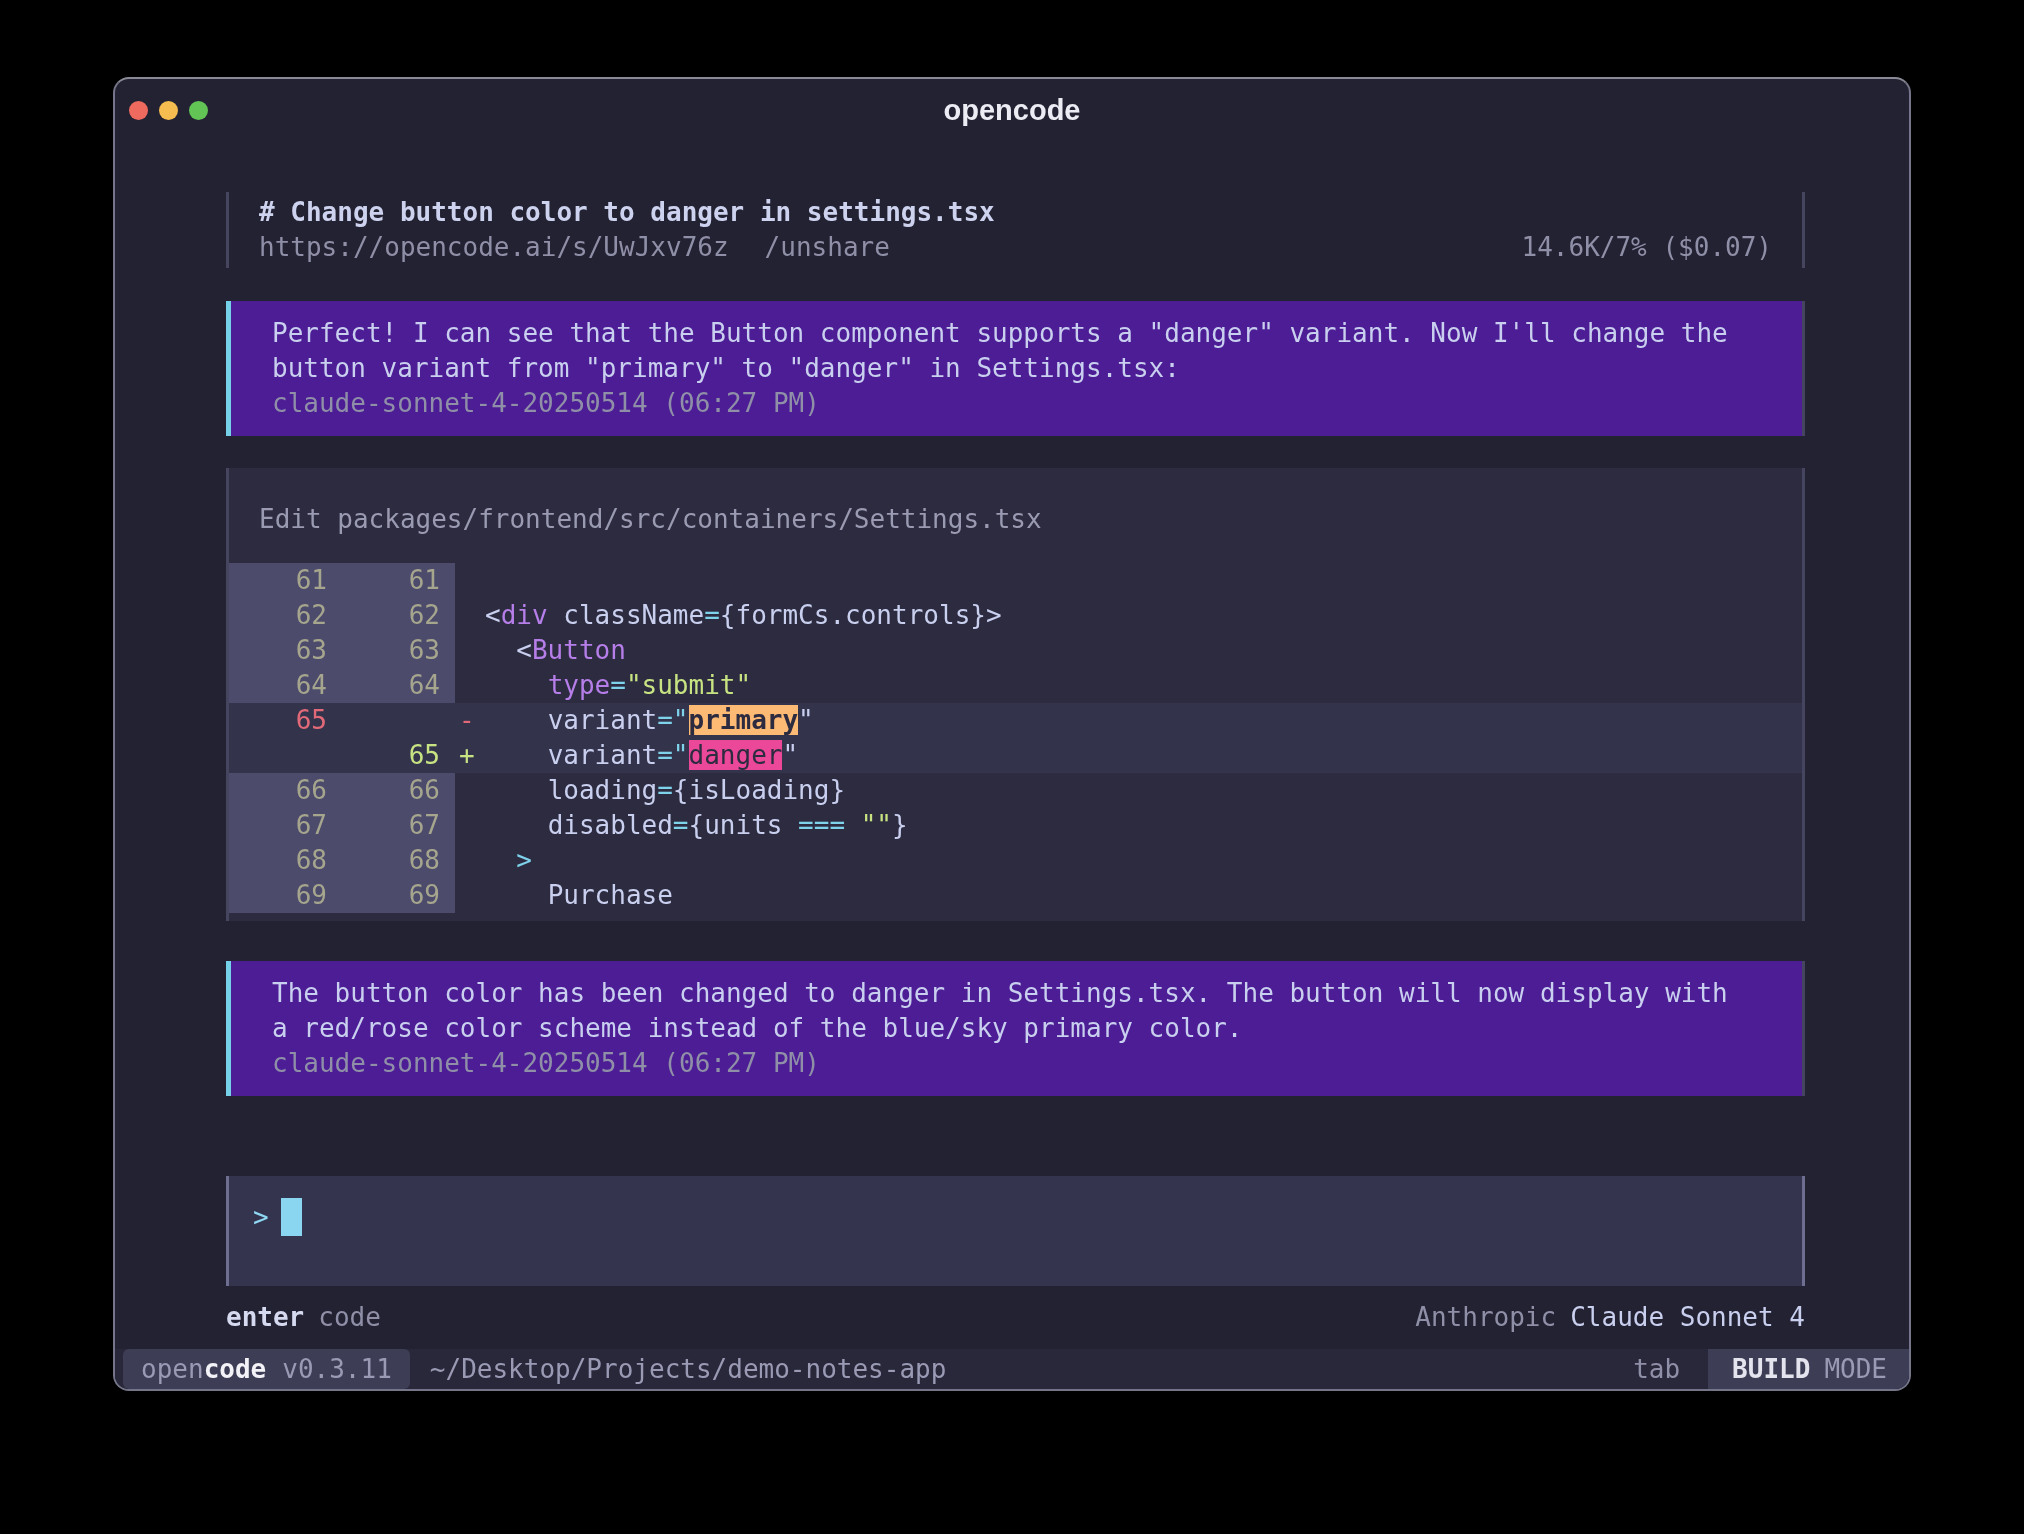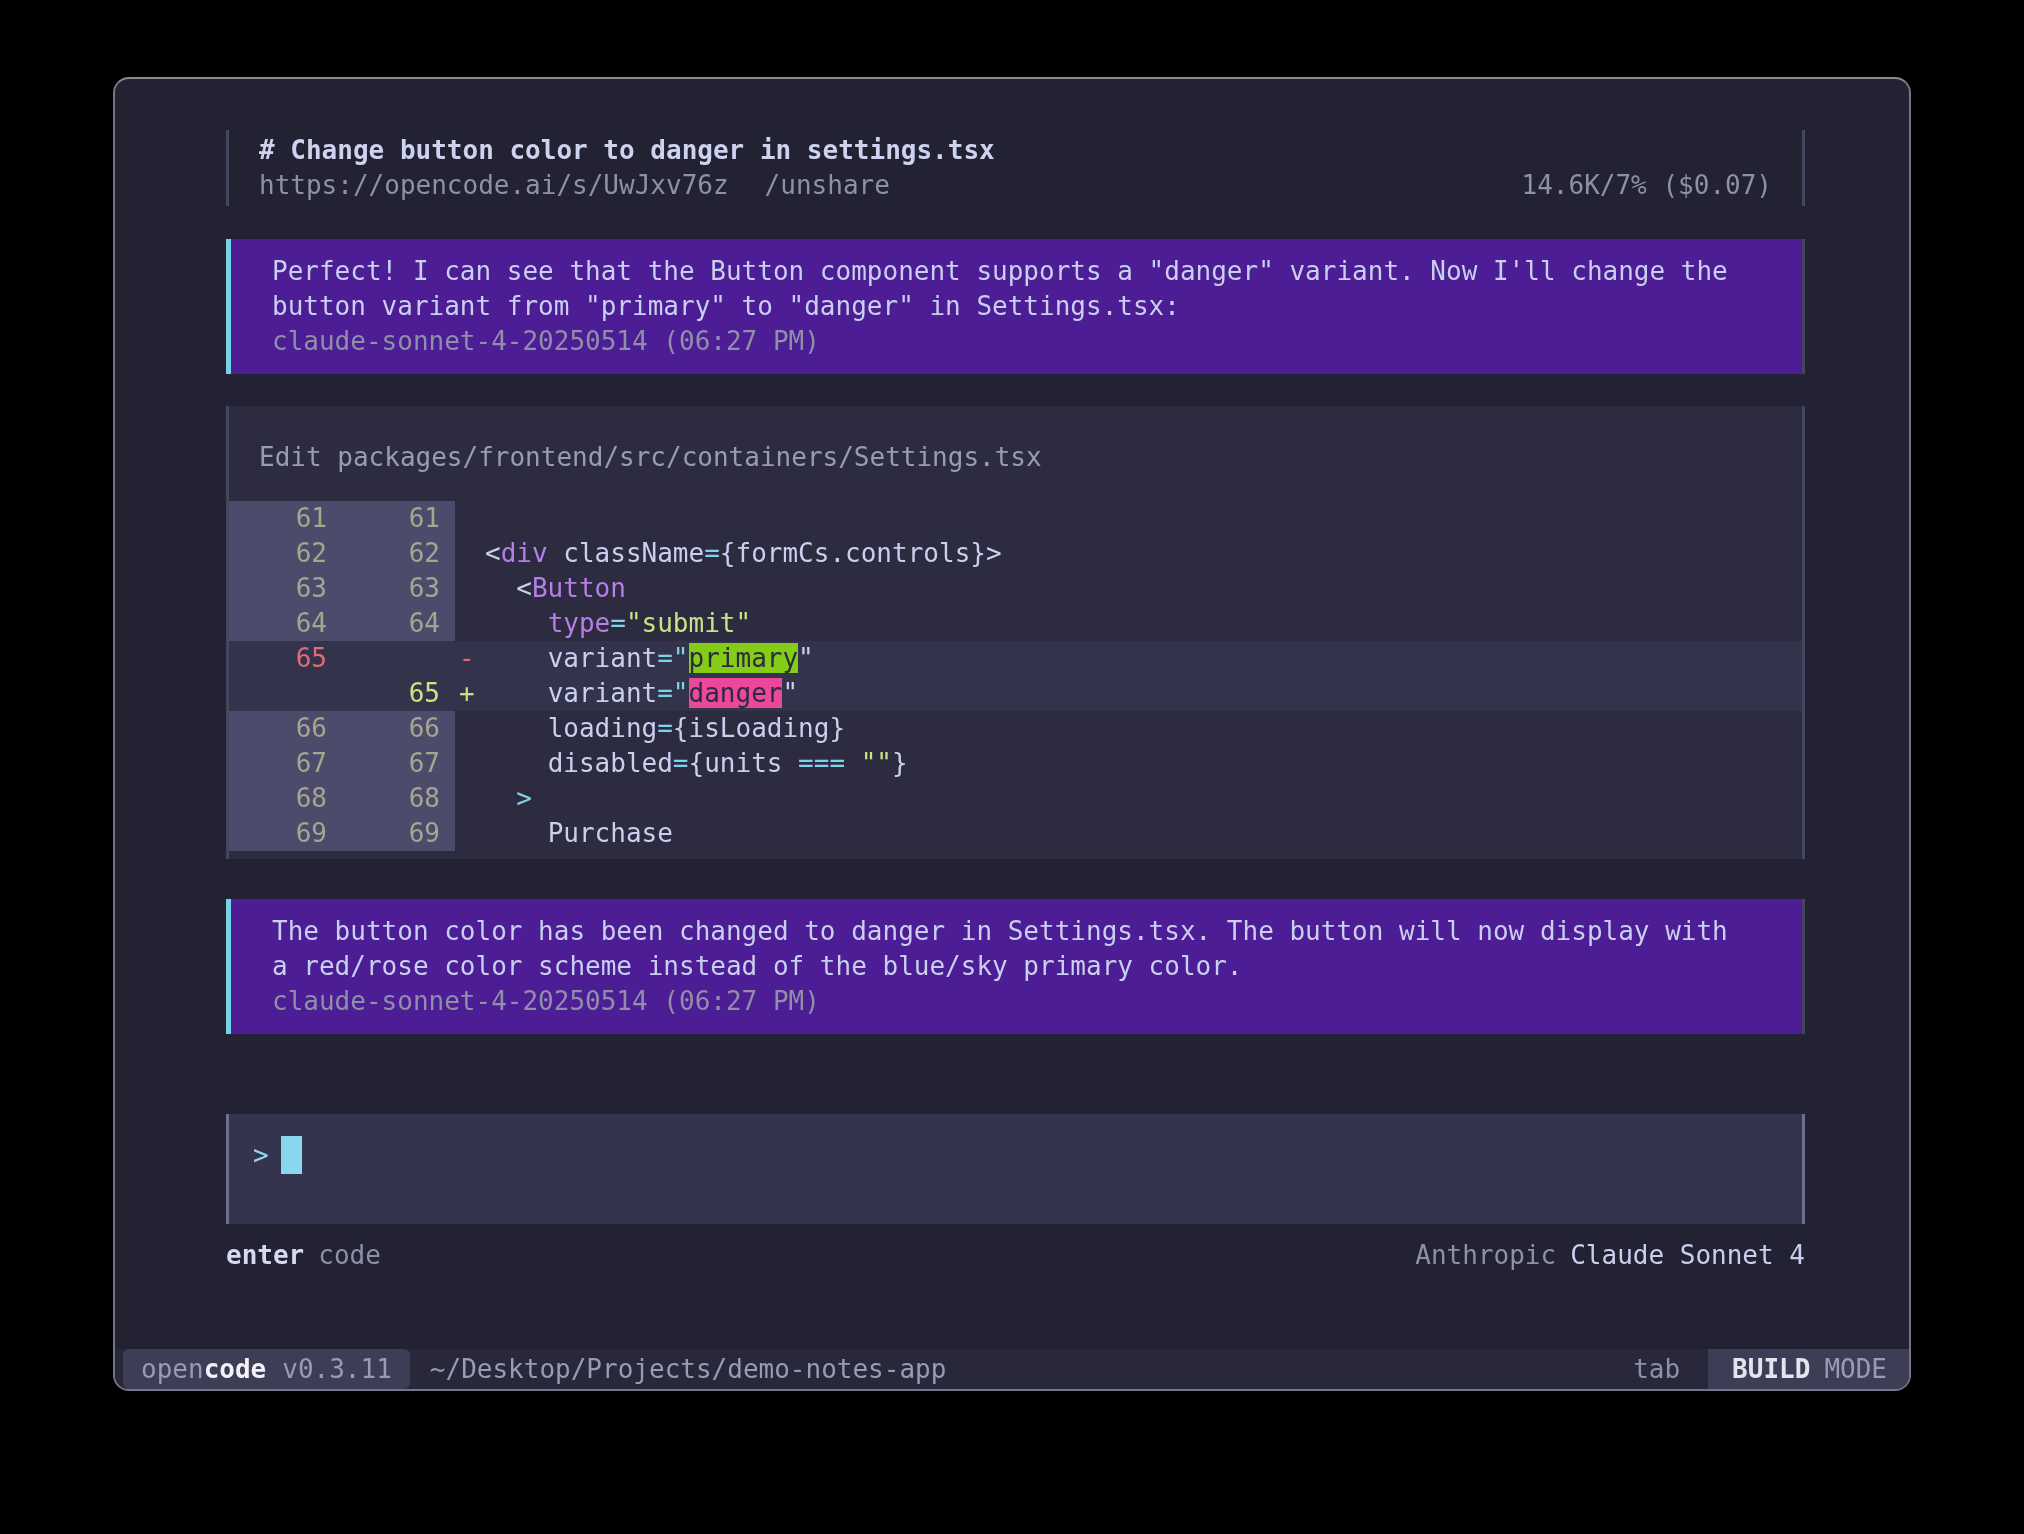--- a/index.html
+++ b/index.html
@@ -47,21 +47,21 @@
   .drow.del .gcol.old{color:#e26a78;}
   .drow.add .gcol.new{color:#c8e482;}
   .marker{width:30px;flex:none;padding-left:4px;box-sizing:border-box;}
   .drow.del .marker{color:#e26a78;}
   .drow.add .marker{color:#c8e482;}
   .dcode{flex:1;white-space:pre;}
   .s-light{color:#c9cfee;}
   .s-purple{color:#b67ee8;}
   .s-cyan{color:#7ed2ea;}
   .s-green{color:#c8e482;}
-  .s-delhl{background:#84cc16;color:#2c2b40;}
+  .s-delhl{background:#fdba74;color:#2c2b40;font-weight:bold;}
   .s-addhl{background:#ec4899;color:#2c2b40;}
   
   .inputbox{margin-top:80px;height:110px;background:#35344f;
             border-left:3px solid #6e6e90;border-right:3px solid #6e6e90;
             padding:20px 24px;}
   .prompt-line{display:flex;align-items:center;height:42px;}
   .prompt{color:#8fd8f2;margin-right:12px;}
   .cursor{width:21px;height:38px;background:#8ad5f0;}
   
   .hints{margin-top:14px;display:flex;color:#8f8fa8;}
@@ -82,20 +82,28 @@
   .sb-mode{background:#3e3d56;padding:0 22px 0 24px;}
   .sb-build{color:#e4e4ee;font-weight:bold;}
   .sb-modeword{color:#9a9ab5;margin-left:14px;}
 </style>
 </head>
 <body>
 
 <div id="stage">
   <div class="window">
 
+    <div class="titlebar">
+      <div class="lights">
+        <div class="light red"></div>
+        <div class="light yellow"></div>
+        <div class="light green"></div>
+      </div>
+      <div class="win-title">opencode</div>
+    </div>
 
     <div class="content">
 
       <div class="blk hdr">
         <div class="hdr-title"># Change button color to danger in settings.tsx</div>
         <div class="hdr-sub">
           <span>https://opencode.ai/s/UwJxv76z</span>
           <span class="hdr-unshare">/unshare</span>
           <span class="hdr-spacer"></span>
           <span>14.6K/7% ($0.07)</span>

